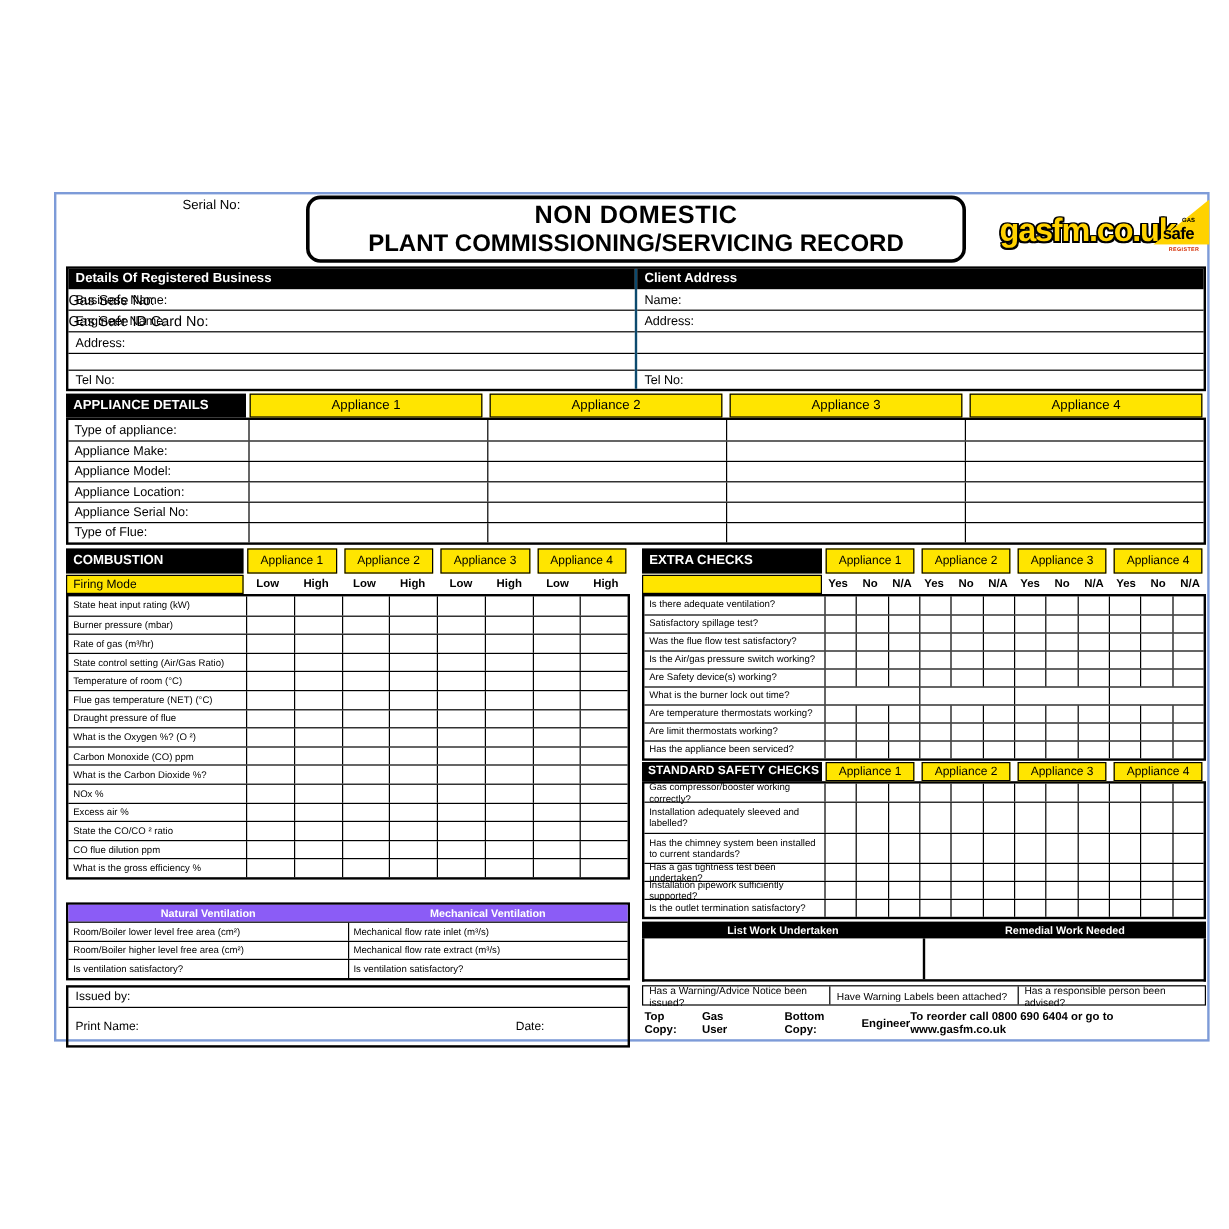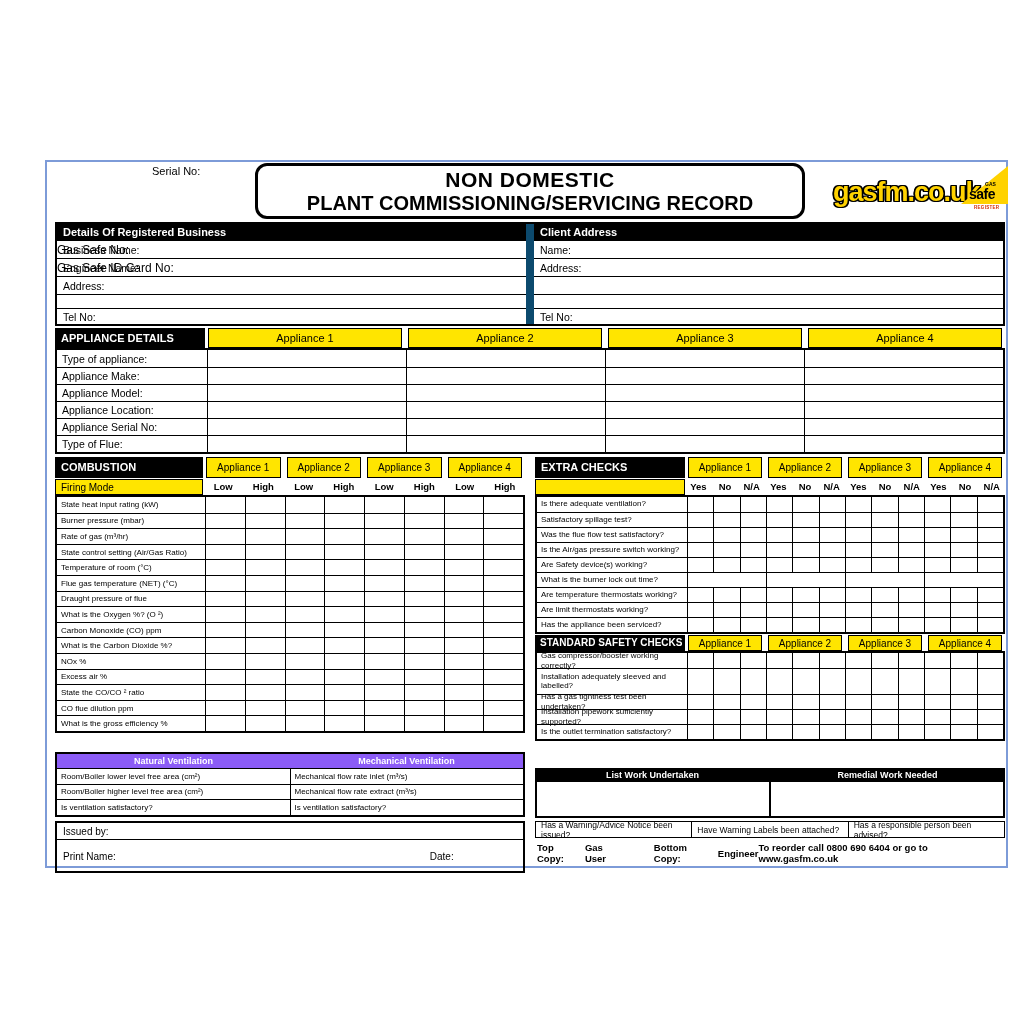--- a/index.html
+++ b/index.html
@@ -18,21 +18,21 @@
   .gs-tri { position:absolute; left:0; top:0; width:47px; height:38px; background:#ffd200; clip-path:polygon(100% 0, 100% 100%, 0 100%); }
   .gs-gas { position:absolute; left:24px; top:15px; font-size:5px; font-weight:bold; color:#000; }
   .gs-safe { position:absolute; left:8px; top:20px; font-size:14px; font-weight:800; color:#000; letter-spacing:-0.5px; }
   .gs-reg { position:absolute; left:13px; top:39px; font-size:4.5px; font-weight:bold; color:#d42b00; letter-spacing:.3px; }
 
   .blackbar { background:#000; color:#fff; font-weight:bold; }
 
   
   .details { position:absolute; left:55px; top:222px; width:950px; border:2px solid #000; display:flex; }
   .dhalf { flex:1; }
-  .dhalf.right { border-left:8px solid #0c4a6e; }
+  .dhalf.right { border-left:2px solid #0c4a6e; }
   .dheader { height:16px; font-size:11px; line-height:16px; padding-left:6px; }
   .drow { position:relative; border-top:1.5px solid #000; }
   .r1 { height:18px; } .r2 { height:18px; } .r3 { height:18px; } .r4 { height:14px; } .r5 { height:16px; }
   .dlab { position:absolute; left:6px; top:50%; transform:translateY(-50%); font-size:10.5px; }
   .dmid { position:absolute; left:0; width:68%; top:50%; transform:translateY(-50%); text-align:left; font-size:12px; }
 
   
   .hrow { display:flex; }
   .hcol { flex:1; }
   .ybox { margin:0 3px; height:100%; background:#ffe500; border:1.5px solid #000; display:flex; align-items:center; justify-content:center; color:#000; }
@@ -701,20 +701,37 @@
             <div class="fcell"></div>
             <div class="fcell"></div>
             <div class="fcell"></div>
             <div class="fcell"></div>
             <div class="fcell"></div>
             <div class="fcell"></div>
             <div class="fcell"></div>
             <div class="fcell"></div>
           </div>
         </div>
+      <div class="row h2">
+          <div class="slab">Has the chimney system been installed to current standards?</div>
+          <div class="cells">
+            <div class="fcell"></div>
+            <div class="fcell"></div>
+            <div class="fcell"></div>
+            <div class="fcell"></div>
+            <div class="fcell"></div>
+            <div class="fcell"></div>
+            <div class="fcell"></div>
+            <div class="fcell"></div>
+            <div class="fcell"></div>
+            <div class="fcell"></div>
+            <div class="fcell"></div>
+            <div class="fcell"></div>
+          </div>
+        </div>
       <div class="row h1">
           <div class="slab">Has a gas tightness test been undertaken?</div>
           <div class="cells">
             <div class="fcell"></div>
             <div class="fcell"></div>
             <div class="fcell"></div>
             <div class="fcell"></div>
             <div class="fcell"></div>
             <div class="fcell"></div>
             <div class="fcell"></div>

